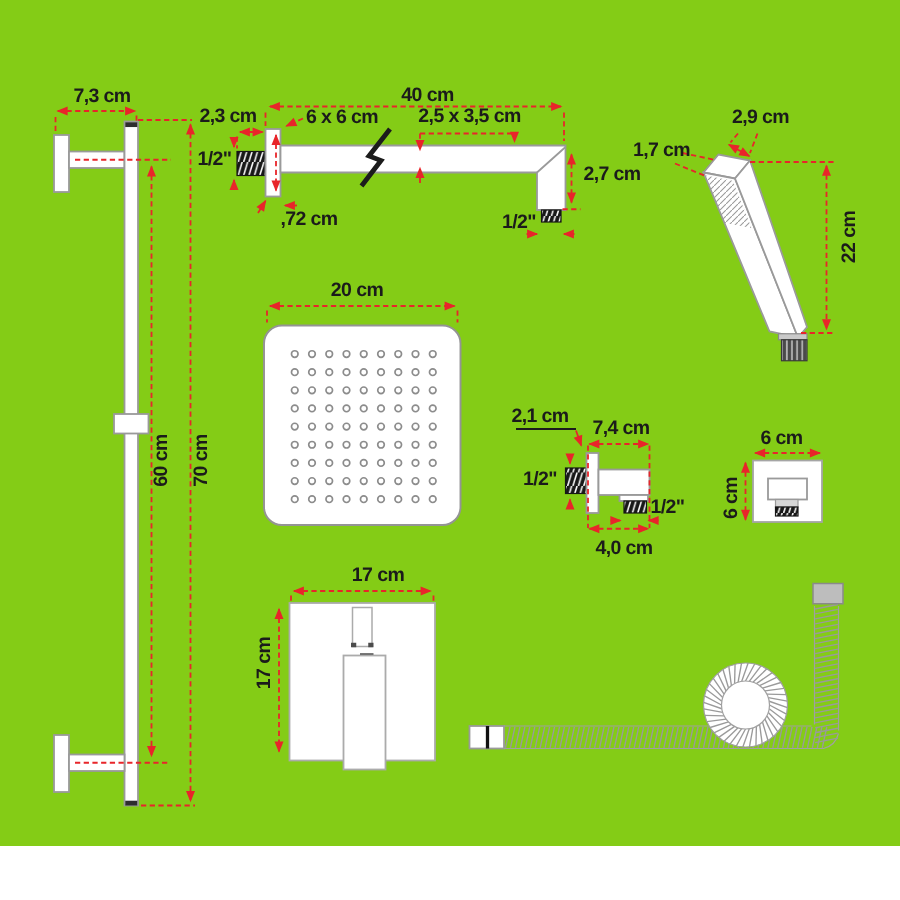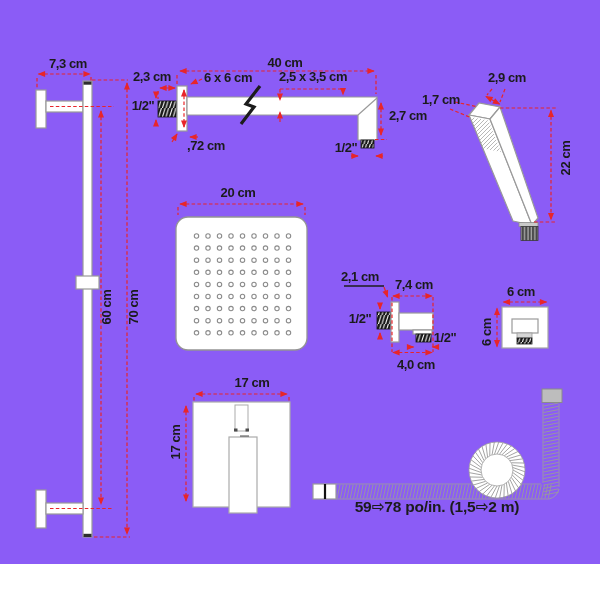--- a/index.html
+++ b/index.html
@@ -1,16 +1,16 @@
 <!DOCTYPE html>
 <html><head>
 <meta charset="utf-8">
 <style>
   html,body{margin:0;padding:0;background:#fff;}
-  #canvas{position:relative;width:600px;height:564px;background:#8b5cf6;overflow:hidden;
+  #canvas{position:relative;width:600px;height:564px;background:#84cc16;overflow:hidden;
           font-family:"Liberation Sans","DejaVu Sans",sans-serif;}
   #art{position:absolute;left:0;top:0;}
   .lbl{position:absolute;font-weight:bold;font-size:13px;color:#1b1b1b;
        letter-spacing:-0.4px;white-space:nowrap;text-align:center;line-height:14px;
        font-family:"Liberation Sans","DejaVu Sans",sans-serif;}
   .vlbl{transform:rotate(-90deg);}
   .big{font-size:15.5px;letter-spacing:-0.2px;}
   .dim{stroke:#e8252a;stroke-width:1.2;fill:none;stroke-dasharray:3.5 2.3;}
   .dims{stroke:#e8252a;stroke-width:1.2;fill:none;}
   .dima{marker-start:url(#ar);marker-end:url(#ar);}
@@ -426,14 +426,13 @@
   <span class="lbl" style="left:345px;top:312px;width:30px">1/2"</span>
   <span class="lbl" style="left:430px;top:331px;width:30px">1/2"</span>
   <span class="lbl" style="left:391px;top:358px;width:50px">4,0 cm</span>
 
   <span class="lbl" style="left:496px;top:285px;width:50px">6 cm</span>
   <span class="lbl vlbl" style="left:467px;top:325px;width:40px">6 cm</span>
 
   <span class="lbl" style="left:222px;top:376px;width:60px">17 cm</span>
   <span class="lbl vlbl" style="left:156px;top:435px;width:40px">17 cm</span>
 
-  <span class="lbl big" style="left:347px;top:500px;width:180px">59⇨78 po/in. (1,5⇨2 m)</span>
 </div>
 
 </body></html>

